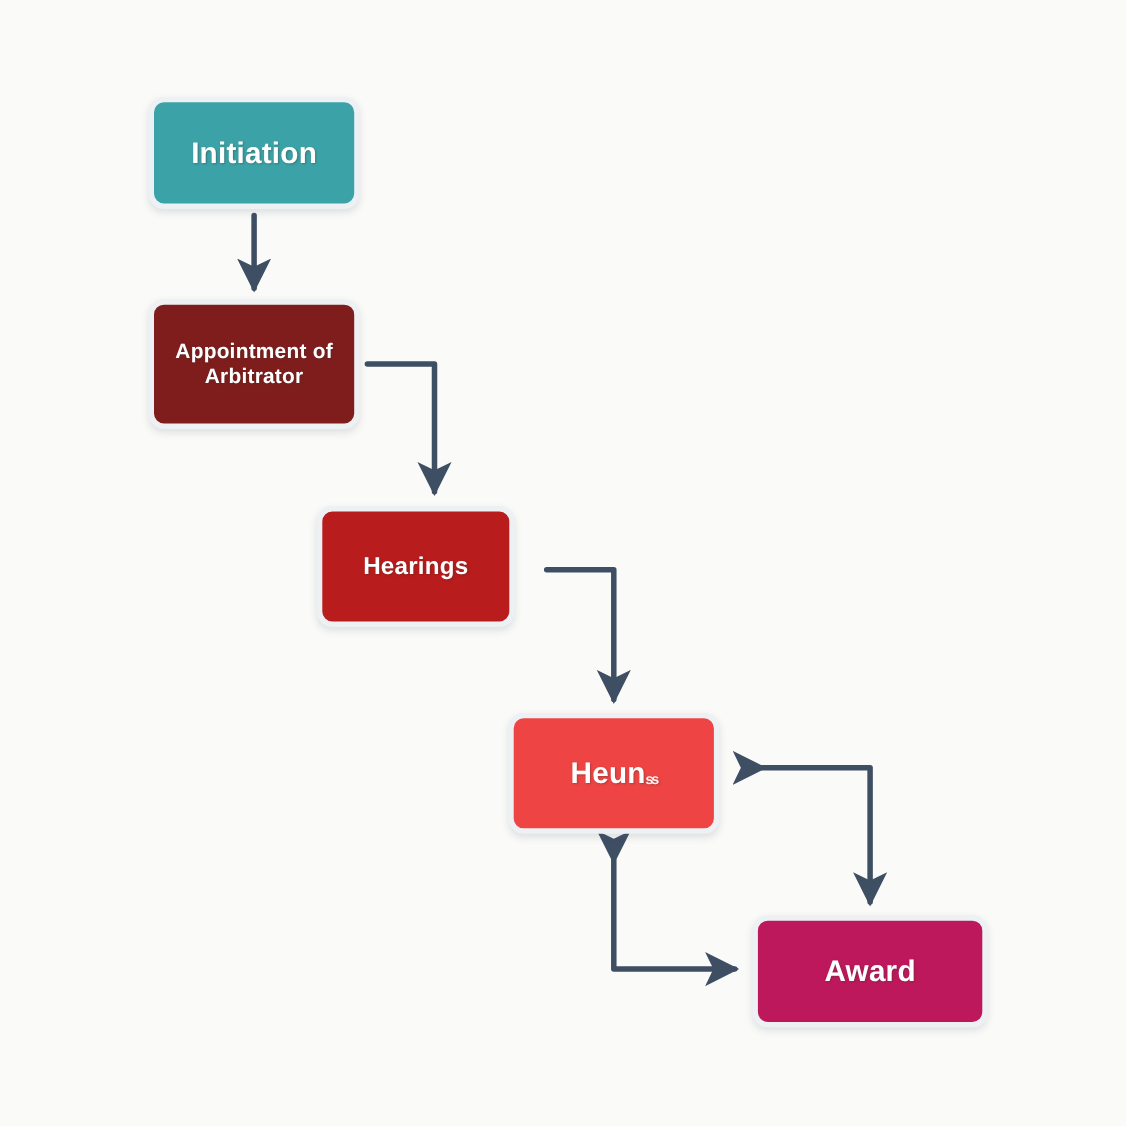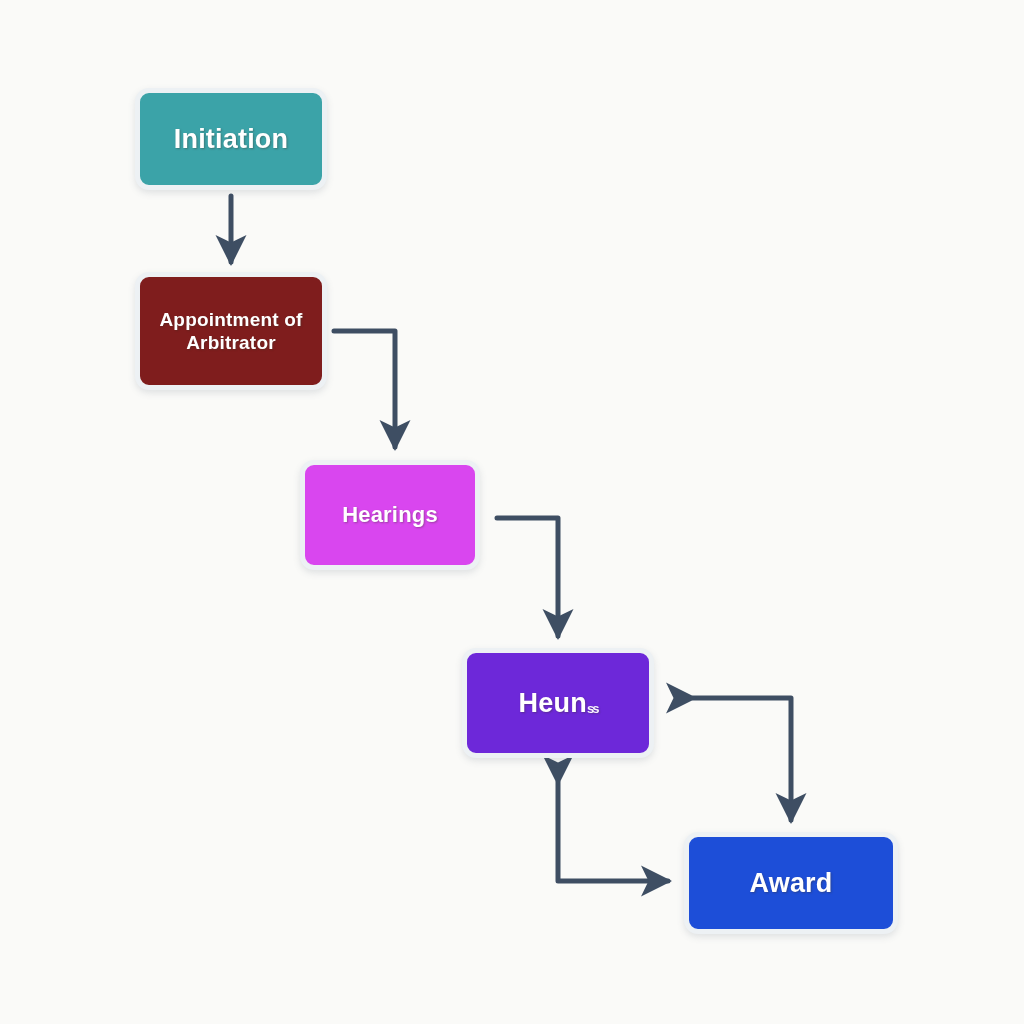--- a/index.html
+++ b/index.html
@@ -85,25 +85,25 @@
 
   <div class="node" id="node-initiation" style="left: 135px; top: 88px; width: 192px; height: 102px; background: rgb(59, 163, 168); border-color: rgb(237, 241, 244);">
     <span class="node-label sz-lg">Initiation</span>
   </div>
 
   <div class="node" id="node-appointment-of-arbitrator" style="left: 135px; top: 272px; width: 192px; height: 118px; background: #7f1d1d; border-color: rgb(237, 241, 244);">
     <span class="node-label sz-sm">Appointment of
 Arbitrator</span>
   </div>
 
-  <div class="node" id="node-hearings" style="left: 300px; top: 460px; width: 180px; height: 110px; background: #d946ef; border-color: rgb(237, 241, 244);">
+  <div class="node" id="node-hearings" style="left: 288px; top: 460px; width: 180px; height: 110px; background: #b91c1c; border-color: rgb(237, 241, 244);">
     <span class="node-label sz-md">Hearings</span>
   </div>
 
-  <div class="node" id="node-heunss" style="left: 462px; top: 648px; width: 192px; height: 110px; background: #6d28d9; border-color: rgb(237, 241, 244);">
+  <div class="node" id="node-heunss" style="left: 462px; top: 648px; width: 192px; height: 110px; background: #ef4444; border-color: rgb(237, 241, 244);">
     <span class="node-label sz-lg"><span>Heun</span><span class="glyph-tail">ss</span></span>
   </div>
 
-  <div class="node" id="node-award" style="left: 684px; top: 832px; width: 214px; height: 102px; background: #1d4ed8; border-color: rgb(237, 241, 244);">
+  <div class="node" id="node-award" style="left: 684px; top: 832px; width: 214px; height: 102px; background: #be185d; border-color: rgb(237, 241, 244);">
     <span class="node-label sz-lg">Award</span>
   </div>
 
 </div>
 
 </body></html>

